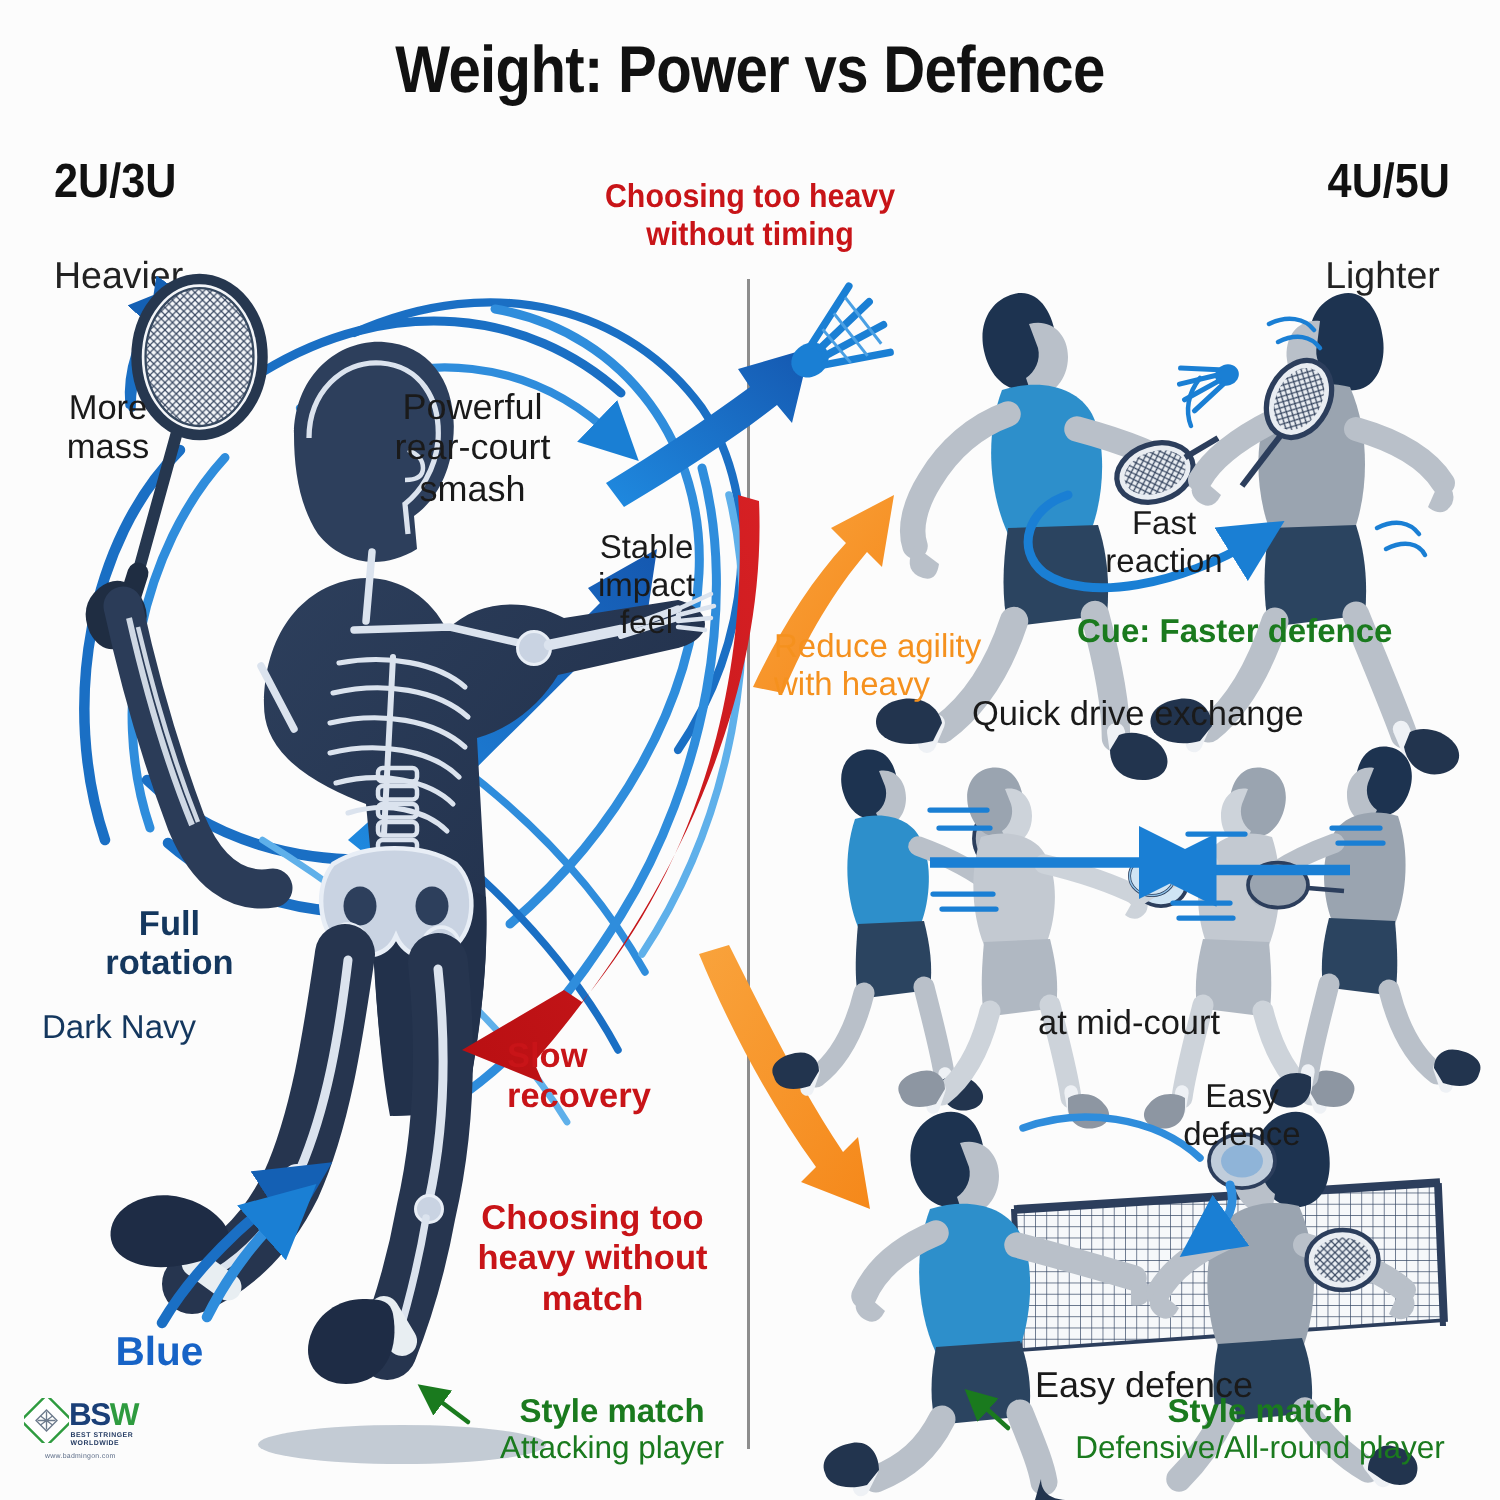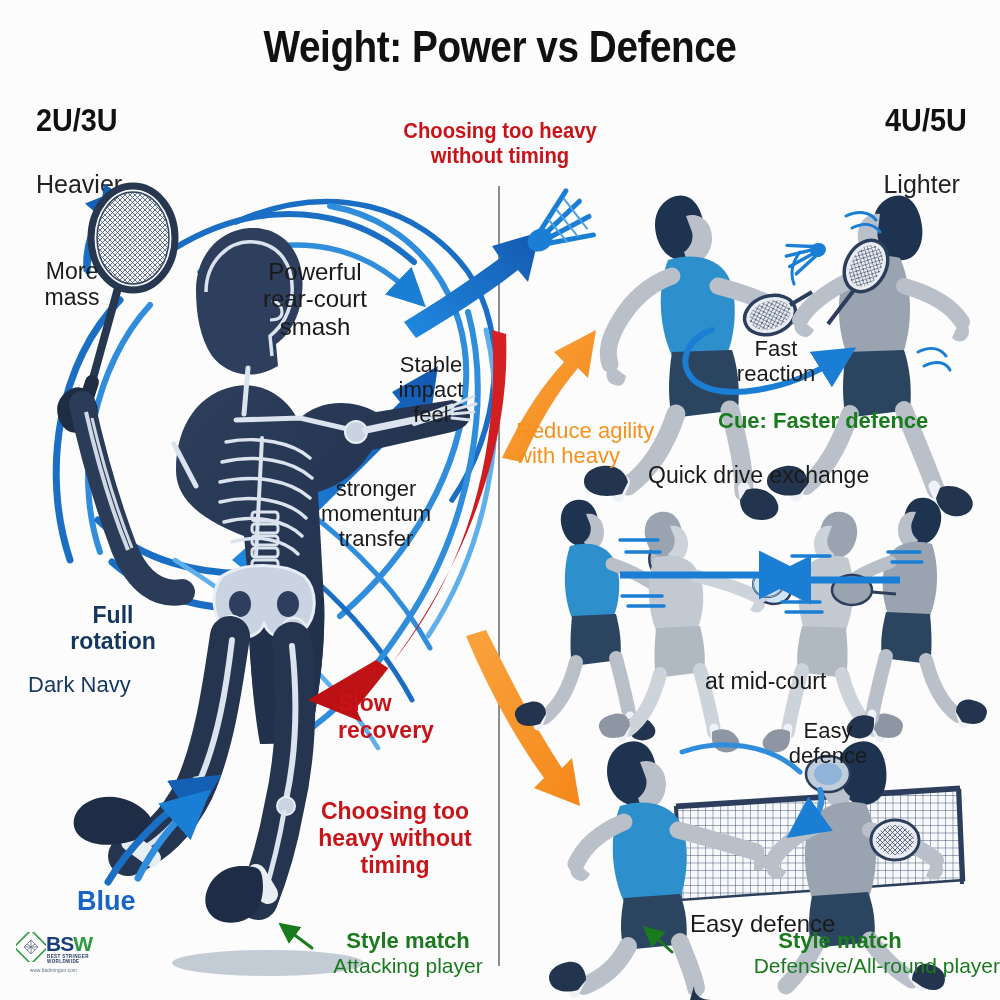--- a/index.html
+++ b/index.html
@@ -534,44 +534,39 @@
     <div>rear-court</div>
     <div>smash</div>
   </div>
 
   <div class="abs blk ctr" style="left:384px;top:352px;width:94px;font-size:22px;">
     <div>Stable</div>
     <div>impact</div>
     <div>feel</div>
   </div>
 
-  <div class="abs blk ctr" style="left:294px;top:476px;width:164px;font-size:22px;">
-    <div>stronger</div>
-    <div>momentum</div>
-    <div>transfer</div>
-  </div>
 
   <div class="abs navy-bold ctr" style="left:38px;top:602px;width:150px;font-size:23px;">
     <div>Full</div>
     <div>rotation</div>
   </div>
 
   <div class="abs navy-reg" style="left:28px;top:672px;font-size:22px;">Dark Navy</div>
 
   <div class="abs" style="left:77px;top:886px;font-size:27px;font-weight:bold;color:#1763c6;">Blue</div>
 
   <div class="abs red-bold" style="left:338px;top:690px;width:130px;font-size:23px;text-align:left;">
     <div>Slow</div>
     <div>recovery</div>
   </div>
 
   <div class="abs red-bold ctr" style="left:300px;top:798px;width:190px;font-size:23px;">
     <div>Choosing too</div>
     <div>heavy without</div>
-    <div>timing</div>
+    <div>match</div>
   </div>
 
   <div class="abs" style="left:318px;top:928px;width:180px;text-align:center;">
     <div class="green-bold" style="font-size:22px;">Style match</div>
     <div class="green-reg" style="font-size:21px;">Attacking player</div>
   </div>
 
   <div class="abs orange-txt" style="left:516px;top:418px;width:170px;font-size:22px;">
     <div>Reduce agility</div>
     <div>with heavy</div>
@@ -580,32 +575,32 @@
 
   <div class="abs blk ctr" style="left:716px;top:336px;width:120px;font-size:22px;">
     <div>Fast</div>
     <div>reaction</div>
   </div>
 
   <div class="abs green-bold" style="left:718px;top:408px;font-size:22px;">Cue: Faster defence</div>
 
   <div class="abs blk" style="left:648px;top:462px;font-size:23px;">Quick drive exchange</div>
 
-  <div class="abs blk" style="left:692px;top:668px;font-size:23px;margin-left:13px;">at mid-court</div>
+  <div class="abs blk" style="left:692px;top:668px;font-size:23px;">at mid-court</div>
 
   <div class="abs blk ctr" style="left:768px;top:718px;width:120px;font-size:22px;">
     <div>Easy</div>
     <div>defence</div>
   </div>
 
   <div class="abs blk" style="left:690px;top:910px;font-size:24px;">Easy defence</div>
 
   <div class="abs" style="left:680px;top:928px;width:320px;text-align:center;">
     <div class="green-bold" style="font-size:22px;">Style match</div>
-    <div class="green-reg" style="font-size:21px;text-align:right;">Defensive/All-round player</div>
+    <div class="green-reg" style="font-size:21px;">Defensive/All-round player</div>
   </div>
 
   <div class="abs logo">
     <svg class="lg-diamond" viewBox="0 0 30 30">
       <rect x="3" y="3" width="24" height="24" rx="2" transform="rotate(45 15 15)" fill="#ffffff" stroke="#2e9b3f" stroke-width="1.6"></rect>
       <g stroke="#6d7b8d" stroke-width="0.9" fill="none">
         <path d="M8 15 L15 8 L22 15 L15 22 Z"></path>
         <path d="M11 12 L19 18 M19 12 L11 18 M15 9 L15 21 M9 15 L21 15"></path>
       </g>
     </svg>

